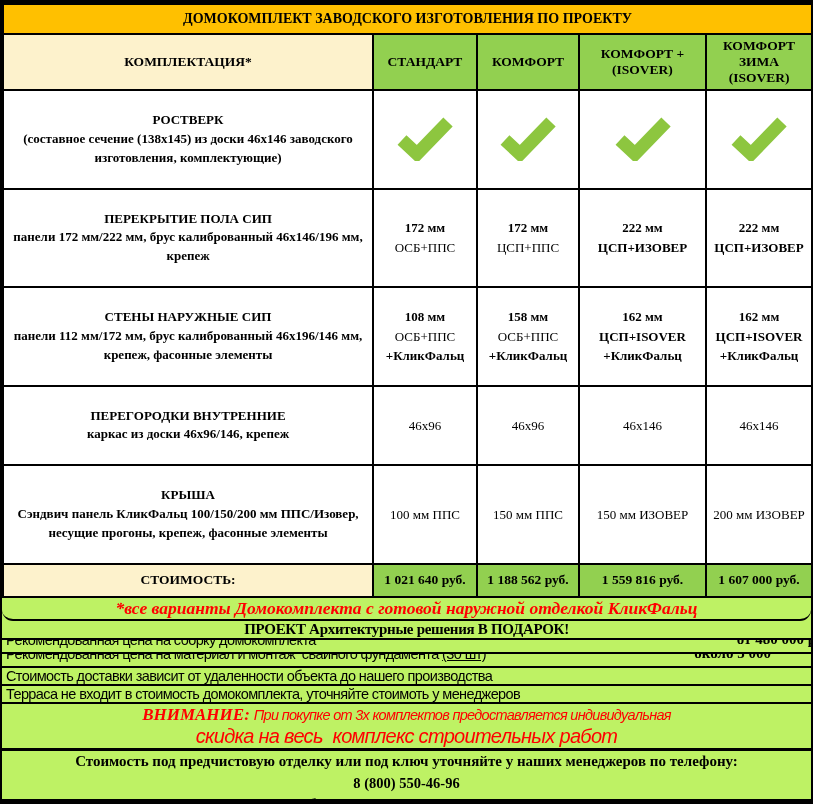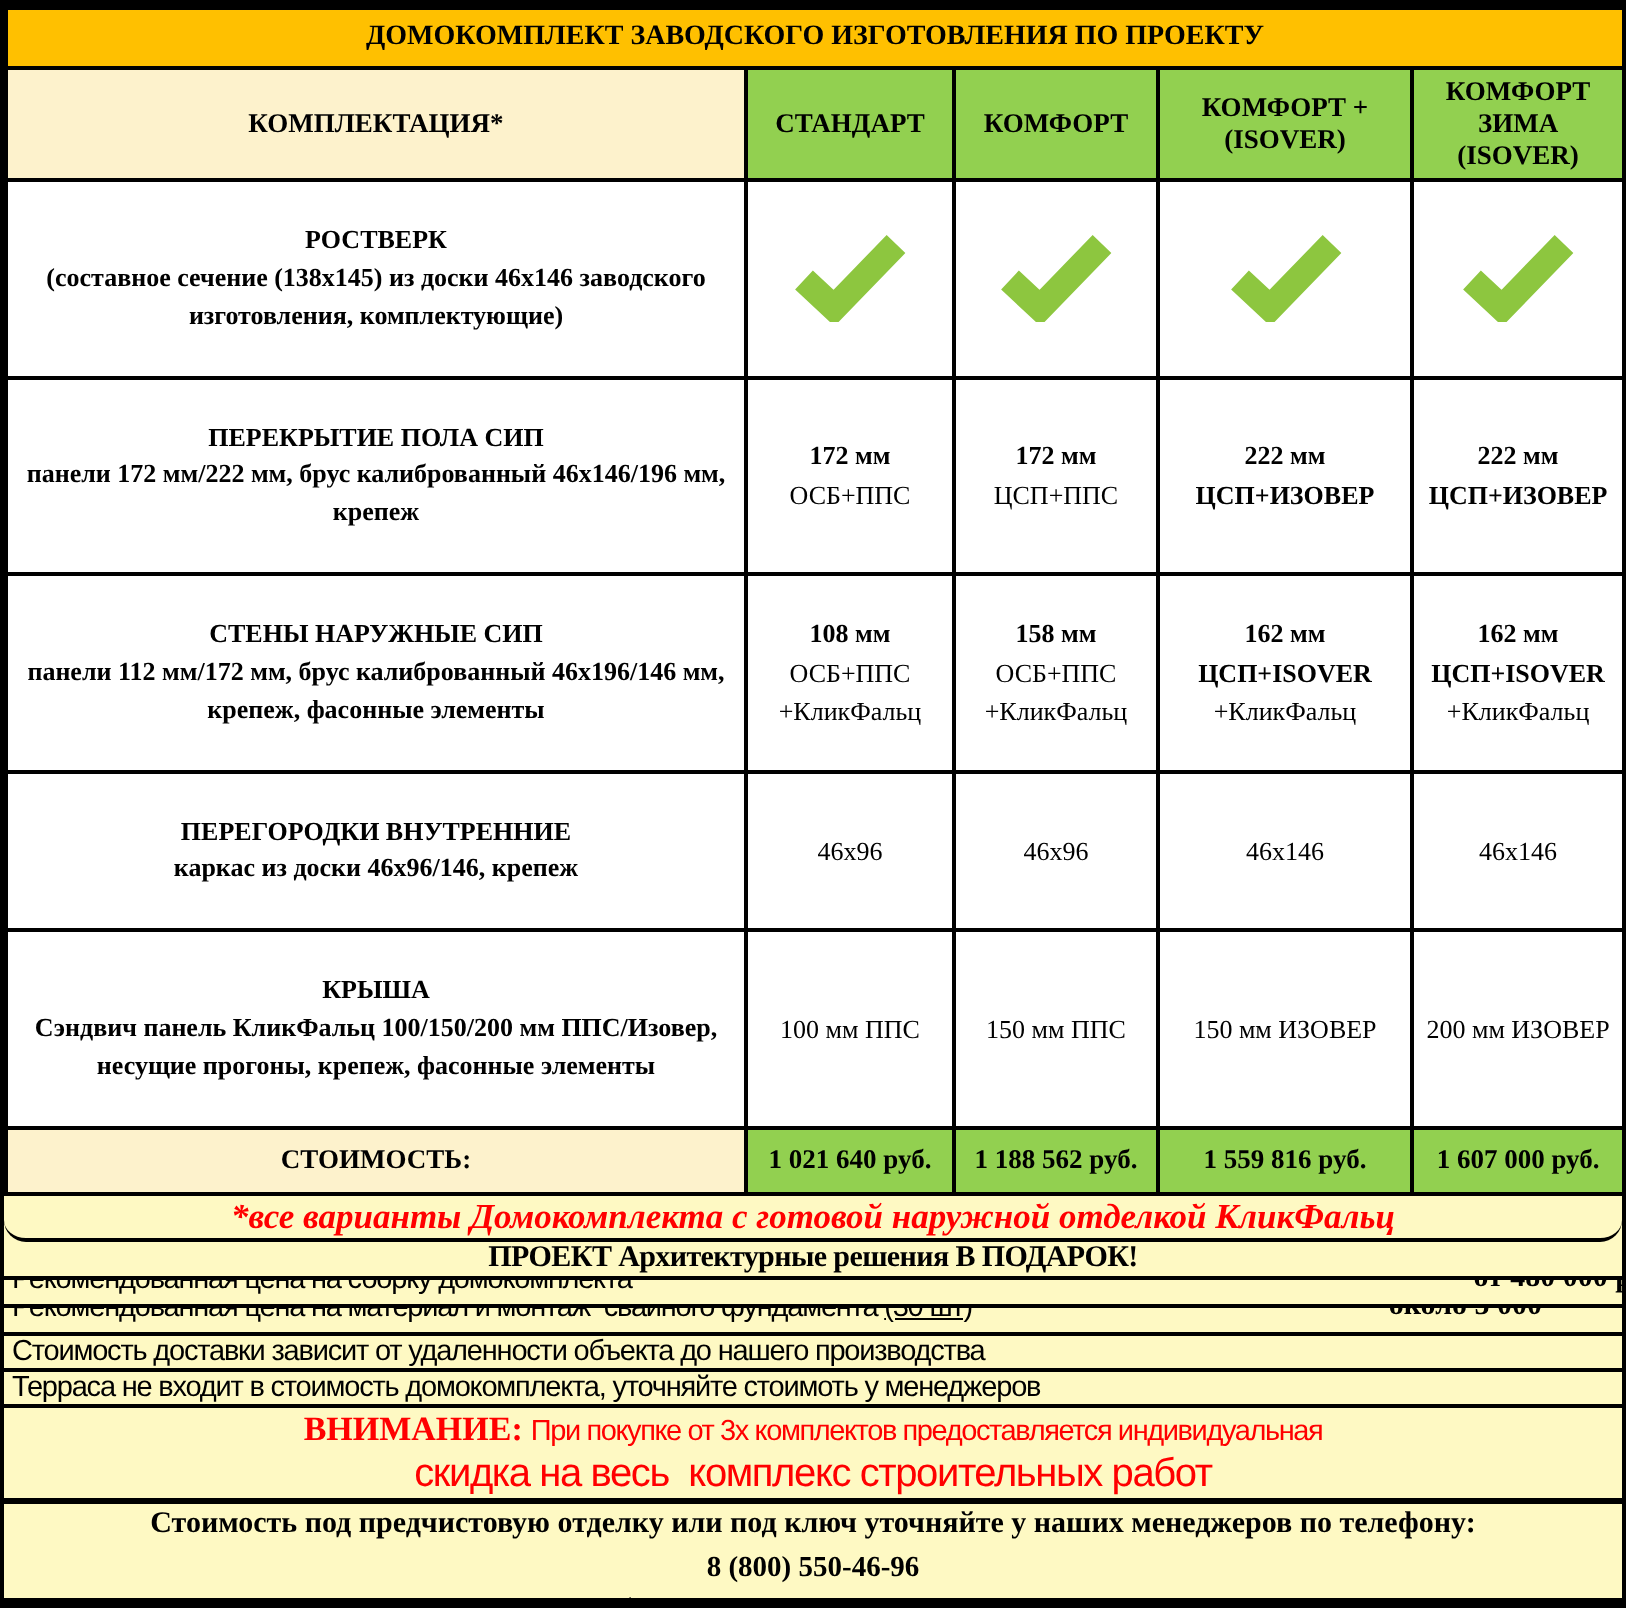--- a/index.html
+++ b/index.html
@@ -1,56 +1,56 @@
 <!DOCTYPE html>
 <html><head>
 <meta charset="utf-8">
 <style>
   html,body{margin:0;padding:0;background:#fff;}
   .doc{
     width:813px;height:804px;box-sizing:border-box;
     font-family:"Liberation Serif","DejaVu Serif",serif;
-    color:#000;background:#fef9c3;
+    color:#000;background:#bef264;
     border-left:2px solid #000;border-right:2px solid #000;
     border-top:3px solid #000;border-bottom:5px solid #000;
     display:flex;flex-direction:column;
   }
   table.cmp{width:100%;border-collapse:collapse;table-layout:fixed;}
   table.cmp td{border:2px solid #000;padding:1px 2px;vertical-align:middle;text-align:center;box-sizing:border-box;}
   .title-row td{background:#FFC000;height:30px;font-weight:bold;font-size:14px;}
   .head-row td{height:56px;font-weight:bold;font-size:13.5px;}
   .cream{background:#FDF2CC;}
   .green{background:#92D050;}
   .label-cell{background:#fff;font-weight:bold;font-size:13px;line-height:1.45;padding:20px 8px !important;}
   .lbl-title{font-weight:bold;}
   .lbl-desc{font-weight:bold;}
   .val{background:#fff;font-size:13px;line-height:1.5;overflow-wrap:anywhere;}
   .sz{font-weight:bold;}
   .mat-b{font-weight:bold;}
   .mat-n{font-weight:normal;}
-  .extra{font-weight:normal;}
+  .extra{font-weight:bold;}
   .r-rostverk td{height:76px;}
   .r-floor td{height:62px;}
   .r-walls td{height:88px;}
   .r-part td{height:43px;}
   .r-roof td{height:88px;}
   .price-row td{height:33px;font-weight:bold;font-size:13.5px;white-space:nowrap;margin-top:28px;}
   .check-svg{display:block;margin:0 auto;}
   
   .note-row{border-bottom:2px solid #000;box-sizing:border-box;display:flex;align-items:center;}
   .red-note{height:44px;justify-content:center;color:#FF0000;font-weight:bold;font-style:italic;font-size:17.5px;border-radius:11px;}
   .gift{height:20px;justify-content:center;font-weight:bold;font-size:15px;letter-spacing:-0.3px;}
   .pair{height:27px;justify-content:space-between;padding:0 2px 12px 4px;overflow:hidden;}
   .single{height:27px;justify-content:flex-start;padding-left:4px;}
   .nleft{font-family:"Liberation Sans","DejaVu Sans",sans-serif;font-size:14.5px;letter-spacing:-0.6px;white-space:pre-wrap;}
   .nval{font-weight:bold;font-size:15px;white-space:nowrap;}
   .clip-edge{margin-right:-7px;}
   .pad-val{padding-right:38px;}
   .link30{font-family:"Liberation Sans","DejaVu Sans",sans-serif;font-size:14.5px;letter-spacing:-0.6px;text-decoration:underline;color:#000;cursor:pointer;}
-  .attention{height:50px;flex-direction:column;justify-content:center;color:#FF0000;border-bottom:3px solid #000;}
+  .attention{height:50px;flex-direction:column;justify-content:center;color:#FF0000;border-bottom:3px solid #000;font-style:italic;}
   .att-line1{line-height:1.25;}
   .att-label{font-weight:bold;font-size:17px;color:#FF0000;}
   .att-text{font-family:"Liberation Sans","DejaVu Sans",sans-serif;font-size:14.5px;letter-spacing:-0.7px;color:#FF0000;}
   .att-line2{font-family:"Liberation Sans","DejaVu Sans",sans-serif;font-size:20px;letter-spacing:-0.7px;color:#FF0000;white-space:pre-wrap;}
   .footer{flex:1;flex-direction:column;justify-content:center;border-bottom:none;font-weight:bold;text-align:center;line-height:1.45;}
   .f1{font-size:15px;}
   .f2{font-size:14.5px;}
   .f3{font-size:14.5px;}
 </style>
 </head>

